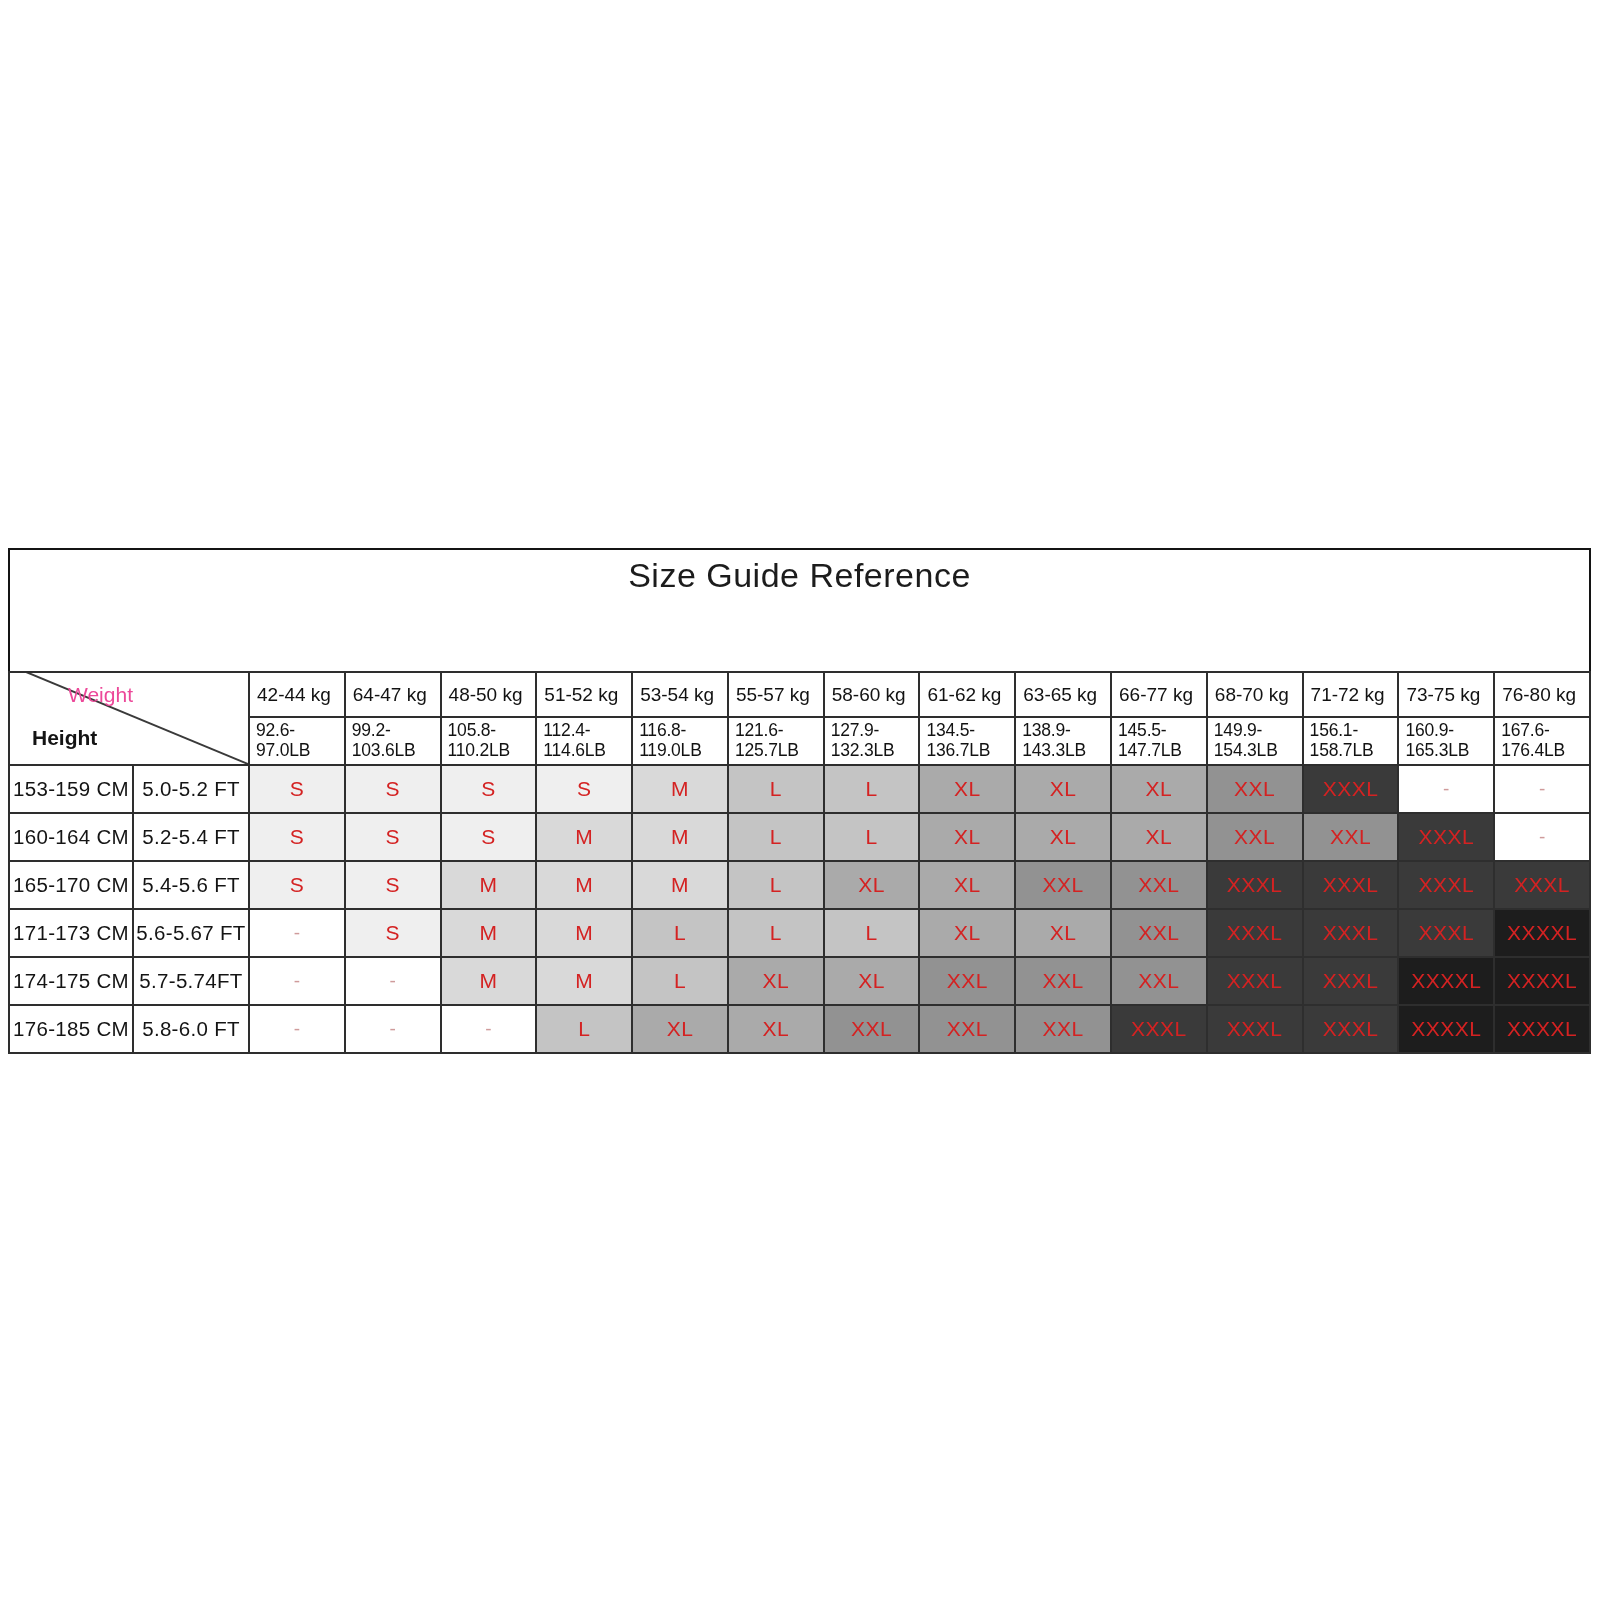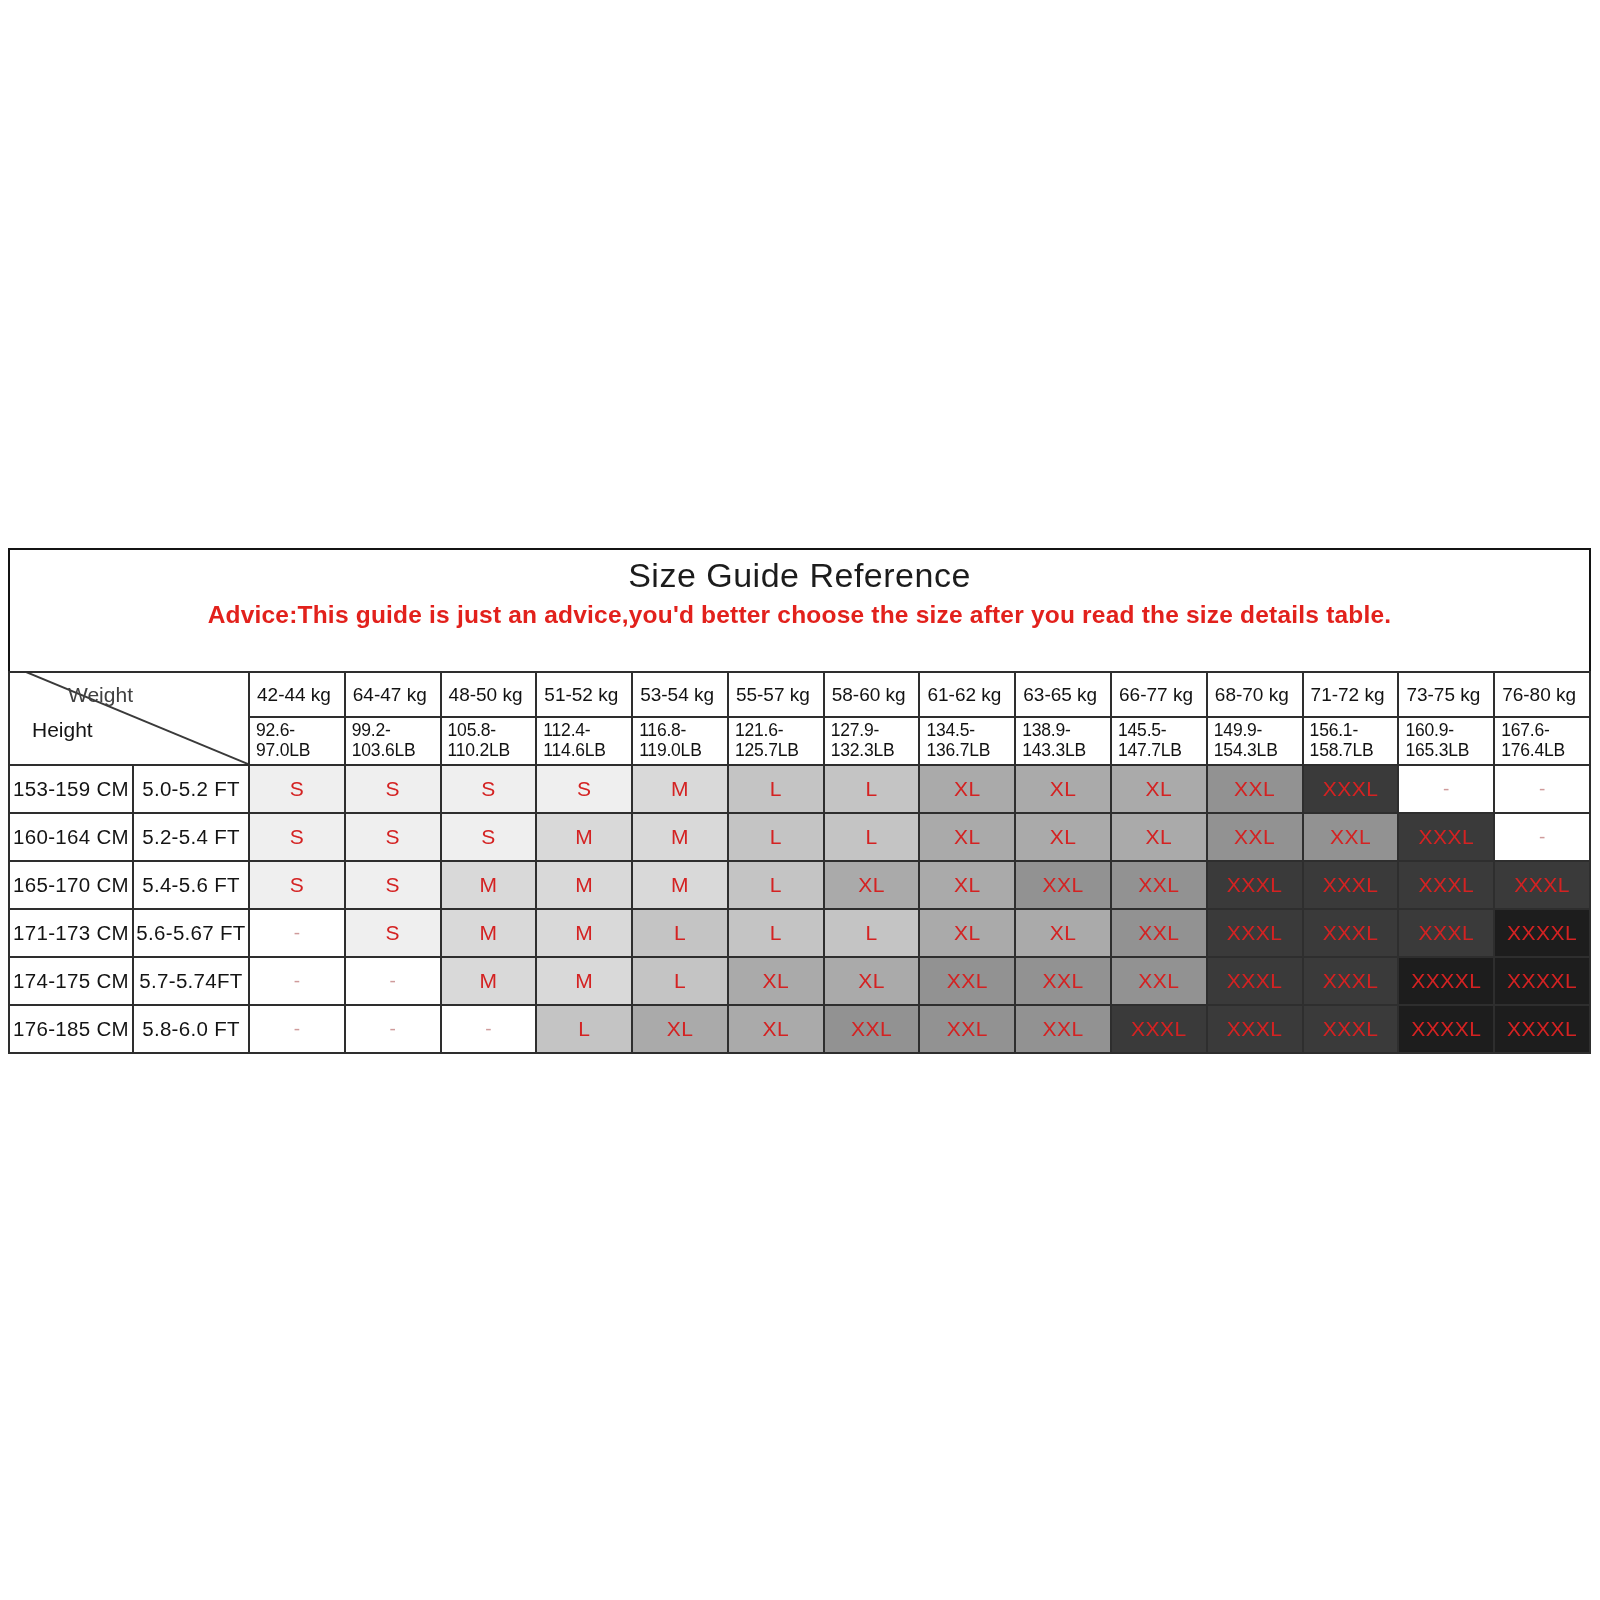--- a/index.html
+++ b/index.html
@@ -13,30 +13,29 @@
   table.size-table{position:absolute;left:-2px;top:121px;width:1583px;border-collapse:collapse;table-layout:fixed;}
   .size-table th,.size-table td{border:2px solid #2e2e2e;box-sizing:border-box;overflow:hidden;padding:0;}
   th.kg{height:45px;font-size:19px;font-weight:400;text-align:left;padding:0 2px 0 7px;color:#121212;background:#ffffff;vertical-align:middle;}
   th.lb{height:48px;font-size:17.5px;font-weight:400;text-align:left;padding:0 1px 0 6px;line-height:1.12;letter-spacing:-.2px;color:#121212;background:#ffffff;vertical-align:middle;}
   td.cm,td.ft{height:48px;font-size:20.5px;font-weight:400;text-align:center;color:#141414;background:#ffffff;letter-spacing:.3px;}
   td.size{height:48px;text-align:center;font-size:21px;font-weight:400;letter-spacing:.5px;}
   td.size.dash{font-size:19px;letter-spacing:0;}
   th.corner{position:relative;background:#ffffff;}
   .corner-svg{position:absolute;left:0;top:0;width:100%;height:100%;overflow:visible;}
   .corner-svg line{stroke:#3a3a3a;stroke-width:2;}
-  .w-label{position:absolute;left:58px;top:10px;font-size:21px;font-weight:400;color:#404040;}
-  .h-label{position:absolute;left:22px;top:45px;font-size:21px;font-weight:400;color:#141414;}
+  .w-label{position:absolute;left:58px;top:10px;font-size:21px;font-weight:400;color:#ec4899;}
+  .h-label{position:absolute;left:22px;top:53px;font-size:21px;font-weight:700;color:#141414;}
 </style>
 </head>
 <body>
 
 <div class="canvas">
   <div class="panel">
     <div class="title">Size Guide Reference</div>
-    <div class="advice">Advice:This guide is just an advice,you'd better choose the size after you read the size details table.</div>
 
     <table class="size-table">
       <colgroup id="table-cols">
           <col style="width: 124px;">
           <col style="width: 116px;">
           <col>
           <col>
           <col>
           <col>
           <col>

